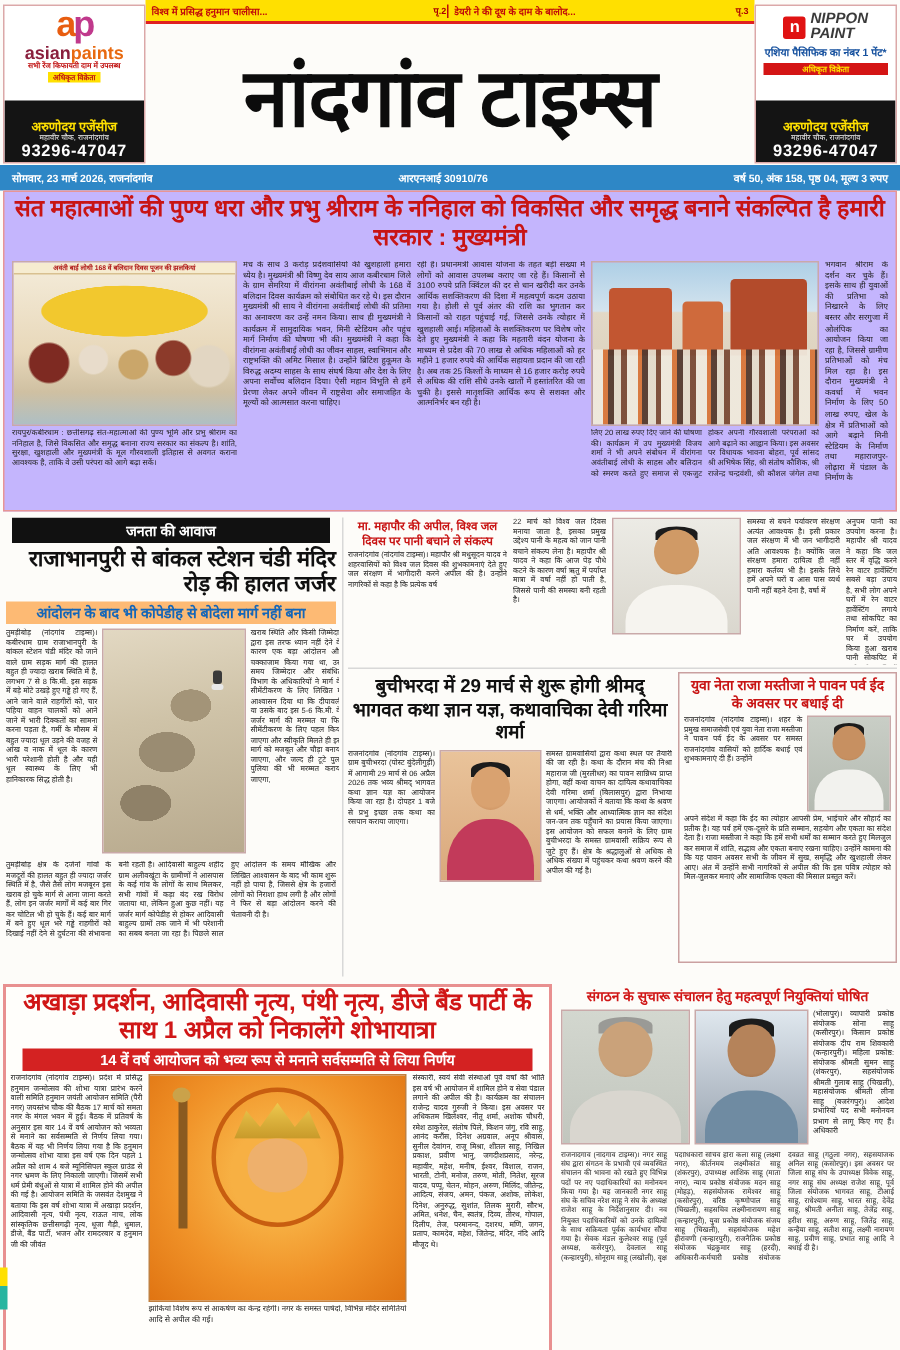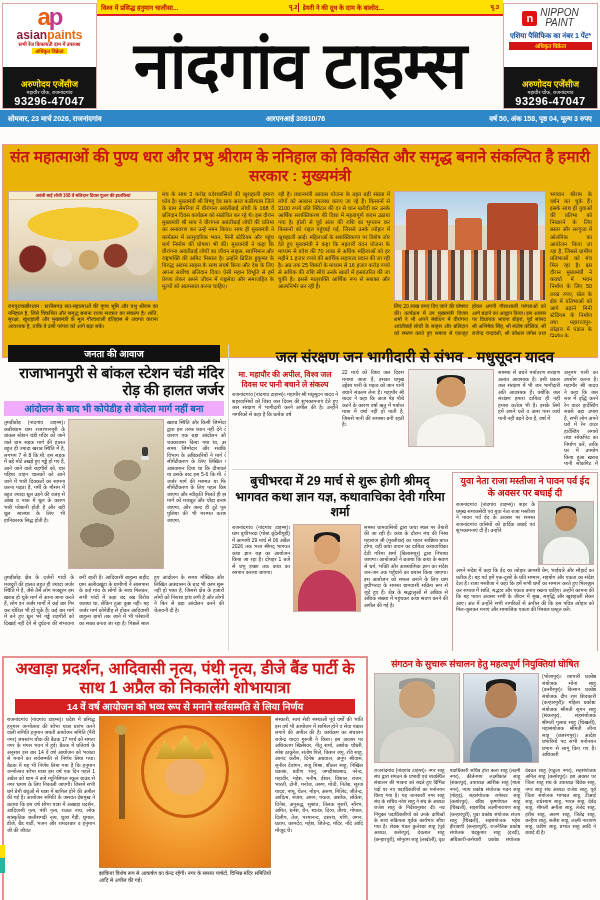--- a/index.html
+++ b/index.html
@@ -25,41 +25,41 @@
   .ap-word .w1 { color:#8a1f3d; } .ap-word .w2 { color:#e86a10; }
   .ad-red-line { color:#c01010; font-size:5px; font-weight:700; text-align:center; line-height:6px; margin-top:1px; }
   .ad-badge-y { background:#ffe000; color:#c01010; font-size:5px; font-weight:800; padding:0 3px; margin:1px 0; }
   .dealer-block { width:100%; background:#141414; color:#fff; text-align:center; padding:1px 0; margin-top:auto; }
   .dealer-name { color:#ffe000; font-weight:800; font-size:8.5px; line-height:10px;margin-top:11px; }
   .dealer-addr { font-size:5px; color:#eee; line-height:6px; }
   .dealer-phone { font-size:11px; font-weight:800; letter-spacing:.5px; line-height:12px; }
   .np-row { display:flex; align-items:center; gap:3px; margin-top:4px; }
   .np-sq { width:15px; height:15px; background:#e01212; color:#fff; font-weight:900; font-size:11px;
     display:flex; align-items:center; justify-content:center; border-radius:2px; }
-  .np-word { font-style:italic; font-weight:400; font-size:10px; line-height:10px; color:#3a3a3a;text-align:center; }
+  .np-word { font-style:italic; font-weight:700; font-size:10px; line-height:10px; color:#3a3a3a; }
   .np-tag { color:#15509e; font-size:7px; font-weight:800; text-align:center; line-height:9px; margin-top:3px; }
   .np-band { width:90%; background:#d41515; color:#ffe000; font-size:5.5px; font-weight:800; text-align:center; margin-top:2px; }
 
   .masthead { position:absolute; left:100px; top:18px; width:400px; height:90px;
     display:flex; align-items:center; justify-content:center; }
-  .masthead h1 { font-size:65px; font-weight:900; color:#0c0c0c; letter-spacing:-1px; white-space:nowrap; }
+  .masthead h1 { font-size:54px; font-weight:900; color:#0c0c0c; letter-spacing:-1px; white-space:nowrap; }
 
   .date-bar { position:absolute; left:0; top:110px; width:600px; height:17px; background:#2e87c6;
     color:#fff; font-size:7px; font-weight:700; display:flex; align-items:center; justify-content:space-between;
     padding:0 8px; }
 
   
   .tiny { font-size:5.4px; line-height:1.32; color:#1c1c1c; text-align:justify; overflow:hidden; }
   .tiny5 { font-size:5px; line-height:1.3; color:#1c1c1c; text-align:justify; overflow:hidden; }
   .caption { font-size:5.2px; line-height:1.3; color:#222; text-align:justify; overflow:hidden; }
   .photo { position:relative; overflow:hidden; border:1px solid #c9a9a9; background:#ddd; flex-shrink:0; }
 
   
-  .lead-box { position:absolute; left:2px; top:144px; width:596px; height:214px;
-    border:1px solid #e89595; background:#eab308; overflow:hidden; }
+  .lead-box { position:absolute; left:2px; top:127px; width:596px; height:214px;
+    border:1px solid #e89595; background:#c4b5fd; overflow:hidden; }
   .lead-headline { color:#c81414; font-weight:800; font-size:15.5px; line-height:1.22; text-align:center; padding:3px 6px 2px; }
   .lead-subbar { margin:1px 3px; background:#d42222; color:#fff; font-size:7.2px; font-weight:700;
     text-align:center; padding:2px 4px; line-height:1.2; }
   .lead-content { display:flex; gap:4px; padding:3px 5px; height:152px; }
   .lead-c1 { width:150px; flex-shrink:0; }
   .lead-c2, .lead-c3 { width:112px; flex-shrink:0; }
   .lead-c4 { width:152px; flex-shrink:0; }
   .lead-c5 { flex:1; }
   .ph-garland { height:110px;
     background:
@@ -79,21 +79,21 @@
   .bld2 { right:5%; top:10%; width:34%; height:48%; background:#b34b2b; }
   .bld3 { left:40%; top:24%; width:18%; height:34%; background:#cf6a3c; }
   .crowd { position:absolute; bottom:0; left:0; width:100%; height:46%; opacity:.95;
     background:repeating-linear-gradient(90deg,#efe9dd 0 7px,#d8753a 7px 10px,#54392e 10px 14px,#e4dccd 14px 19px,#7a4a36 19px 23px); }
 
   
   .janta { position:absolute; left:2px; top:345px; width:224px; height:306px; overflow:hidden; padding:0 2px; }
   .janta-banner { width:212px; margin:0 auto; background:#111; color:#fff; text-align:center;
     font-size:9.5px; font-weight:800; padding:2px 0; }
   .janta-headline { font-size:14.5px; font-weight:800; color:#101010; text-align:right; line-height:1.18; padding:3px 0 2px; }
-  .janta-subhead { background:#f0abfc; color:#1466b8; font-size:9.6px; font-weight:800; text-align:center; padding:1px 0; margin-bottom:3px; }
+  .janta-subhead { background:#fdba74; color:#1466b8; font-size:9.6px; font-weight:800; text-align:center; padding:1px 0; margin-bottom:3px; }
   .janta-row { display:flex; gap:3px; height:152px; }
   .janta-row .col { width:61px; flex-shrink:0; }
   .ph-road { width:96px; height:150px;
     background:
       radial-gradient(ellipse 22% 10% at 45% 55%, #9a8c72 0 90%, transparent 91%),
       radial-gradient(ellipse 16% 8% at 62% 34%, #a39478 0 90%, transparent 91%),
       radial-gradient(ellipse 20% 9% at 30% 78%, #8f8168 0 90%, transparent 91%),
       linear-gradient(170deg,#e2d8c2 0%,#cfc3a8 40%,#b8aa8e 100%); }
   .rider { position:absolute; right:16%; top:18%; width:6px; height:9px; background:#3a3a3a; border-radius:2px; }
   .rider::after { content:""; position:absolute; left:-1px; bottom:-4px; width:8px; height:4px; background:#e8e8e8; border-radius:2px; }
@@ -259,21 +259,20 @@
       <div class="col tiny5">तुमड़ीबोड़ (नांदगांव टाइम्स)। कबीरधाम ग्राम राजाभानपुरी के बांकल स्टेशन चंडी मंदिर को जाने वाले ग्राम सड़क मार्ग की हालत बहुत ही ज्यादा खराब स्थिति में है, लगभग 7 से 8 कि.मी. इस सड़क में बड़े मोटे उखड़े हुए गड्ढे हो गए हैं, आने जाने वाले राहगीरों को, चार पहिया वाहन चालकों को आने जाने में भारी दिक्कतों का सामना करना पड़ता है, गर्मी के मौसम में बहुत ज्यादा धूल उड़ने की वजह से आंख व नाक में धूल के कारण भारी परेशानी होती है और यही धूल स्वास्थ्य के लिए भी हानिकारक सिद्ध होती है।</div>
       <div class="photo ph-road">
         <div class="rider"></div>
       </div>
       <div class="col tiny5">खराब स्थिति और किसी जिम्मेदार द्वारा इस तरफ ध्यान नहीं देने के कारण एक बड़ा आंदोलन और चक्काजाम किया गया था, उस समय जिम्मेदार और संबंधित विभाग के अधिकारियों ने मार्ग के सीमेंटीकरण के लिए लिखित में आश्वासन दिया था कि दीपावली या उसके बाद इस 5-6 कि.मी. के जर्जर मार्ग की मरम्मत या फिर सीमेंटीकरण के लिए पहल किया जाएगा और स्वीकृति मिलते ही इस मार्ग को मजबूत और चौड़ा बनाया जाएगा, और जल्द ही टूटे पुल, पुलिया की भी मरम्मत कराया जाएगा,</div>
     </div>
     <div class="janta-bottom tiny5">तुमड़ीबोड़ क्षेत्र के दर्जनों गांवों के मजदूरों की हालत बहुत ही ज्यादा जर्जर स्थिति में है, जैसे तैसे लोग मजबूरन इस खराब हो चुके मार्ग से आना जाना करते हैं, लोग इन जर्जर मार्गों में कई बार गिर कर चोटिल भी हो चुके हैं। कई बार मार्ग में बने हुए धूल भरे गड्ढे राहगीरों को दिखाई नहीं देने से दुर्घटना की संभावना बनी रहती है। आदिवासी बाहुल्य शहीद ग्राम अलीवखूंटा के ग्रामीणों ने आसपास के कई गांव के लोगों के साथ मिलकर, सभी गांवों में कड़ा बंद रख विरोध जताया था, लेकिन हुआ कुछ नहीं। यह जर्जर मार्ग कोपेडीह से होकर आदिवासी बाहुल्य ग्रामों तक जाने में भी परेशानी का सबब बनता जा रहा है। पिछले साल हुए आंदोलन के समय मौखिक और लिखित आश्वासन के बाद भी काम शुरू नहीं हो पाया है, जिससे क्षेत्र के हजारों लोगों को निराशा हाथ लगी है और लोगों ने फिर से बड़ा आंदोलन करने की चेतावनी दी है।</div>
   </div>
 
   <div class="mid-right">
-    <div class="water-headline">जल संरक्षण जन भागीदारी से संभव - मधुसूदन यादव</div>
     <div class="water-row">
       <div class="water-c1">
         <div class="water-appeal">मा. महापौर की अपील, विश्व जल दिवस पर पानी बचाने ले संकल्प</div>
         <div class="tiny5" style="height:58px;">राजनांदगांव (नांदगांव टाइम्स)। महापौर श्री मधुसूदन यादव ने शहरवासियों को विश्व जल दिवस की शुभकामनाएं देते हुए जल संरक्षण में भागीदारी करने अपील की है। उन्होंने नागरिकों से कहा है कि प्रत्येक वर्ष</div>
       </div>
       <div class="water-col tiny5">22 मार्च को विश्व जल दिवस मनाया जाता है, इसका प्रमुख उद्देश्य पानी के महत्व को जान पानी बचाने संकल्प लेना है। महापौर श्री यादव ने कहा कि आज पेड़ पौधे कटने के कारण वर्षा ऋतु में पर्याप्त मात्रा में वर्षा नहीं हो पाती है, जिससे पानी की समस्या बनी रहती है।</div>
       <div class="photo ph-mayor">
         <div class="p-hair"></div>
           <div class="p-head"></div>
           <div class="p-torso"></div>

